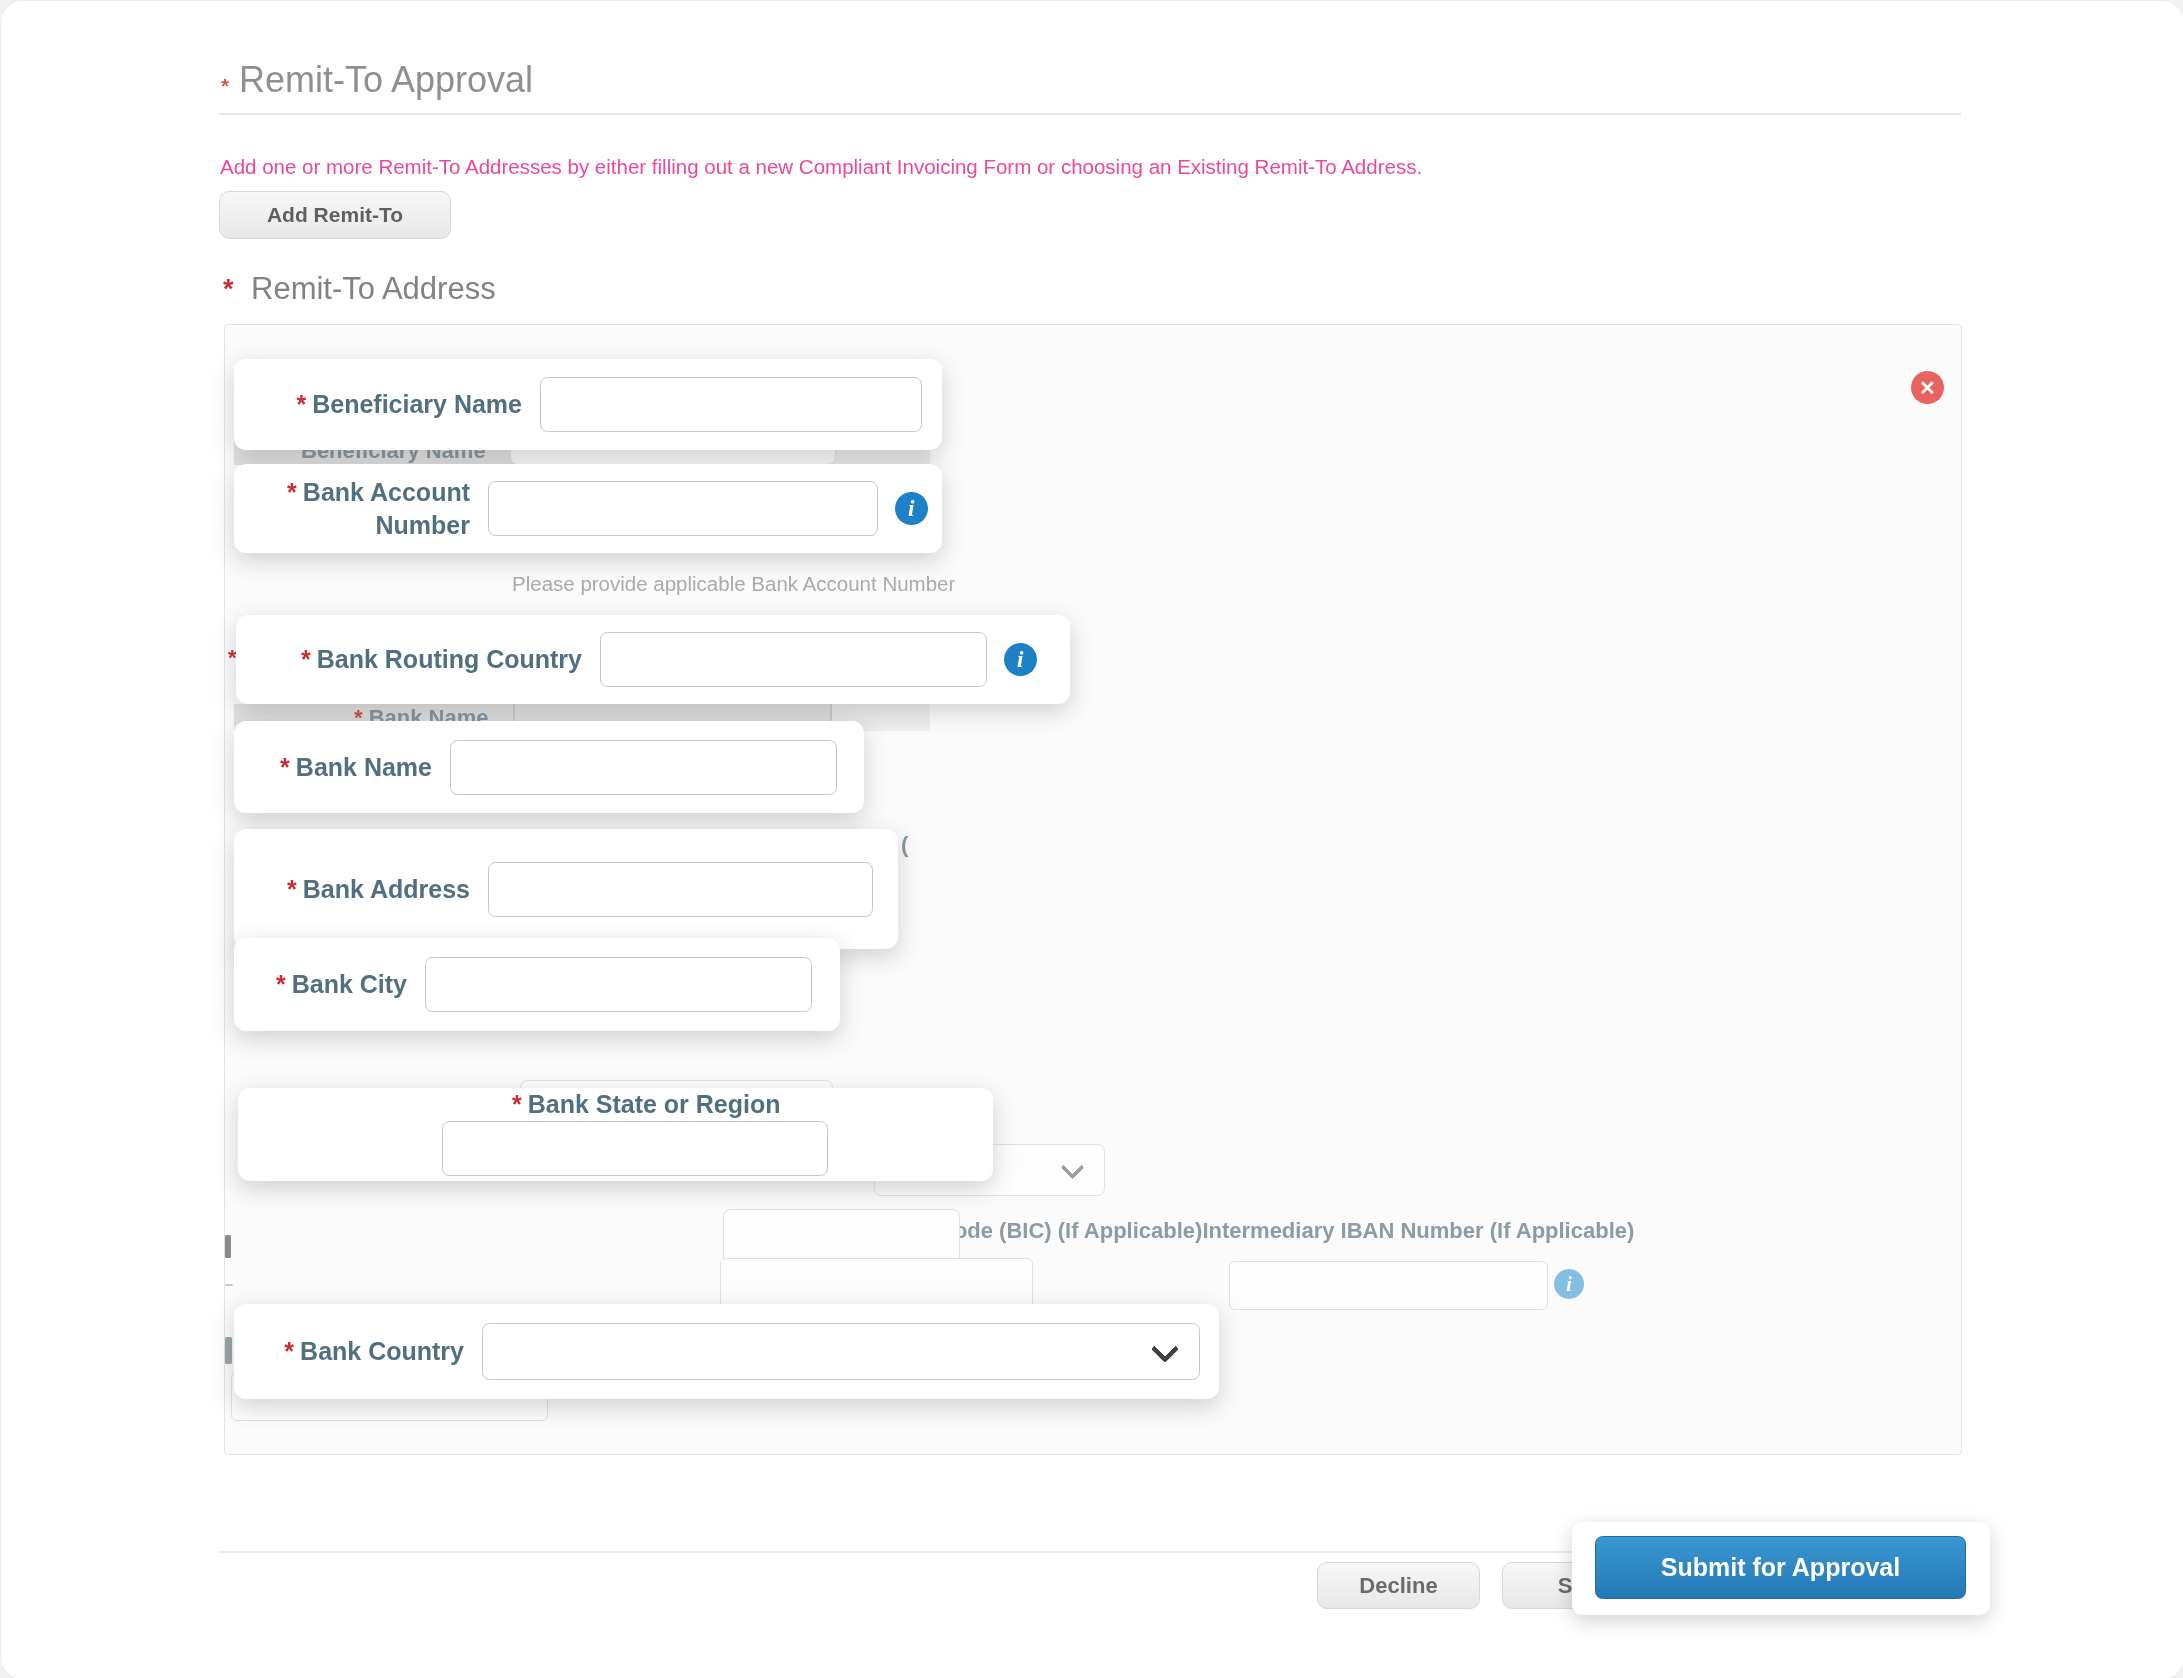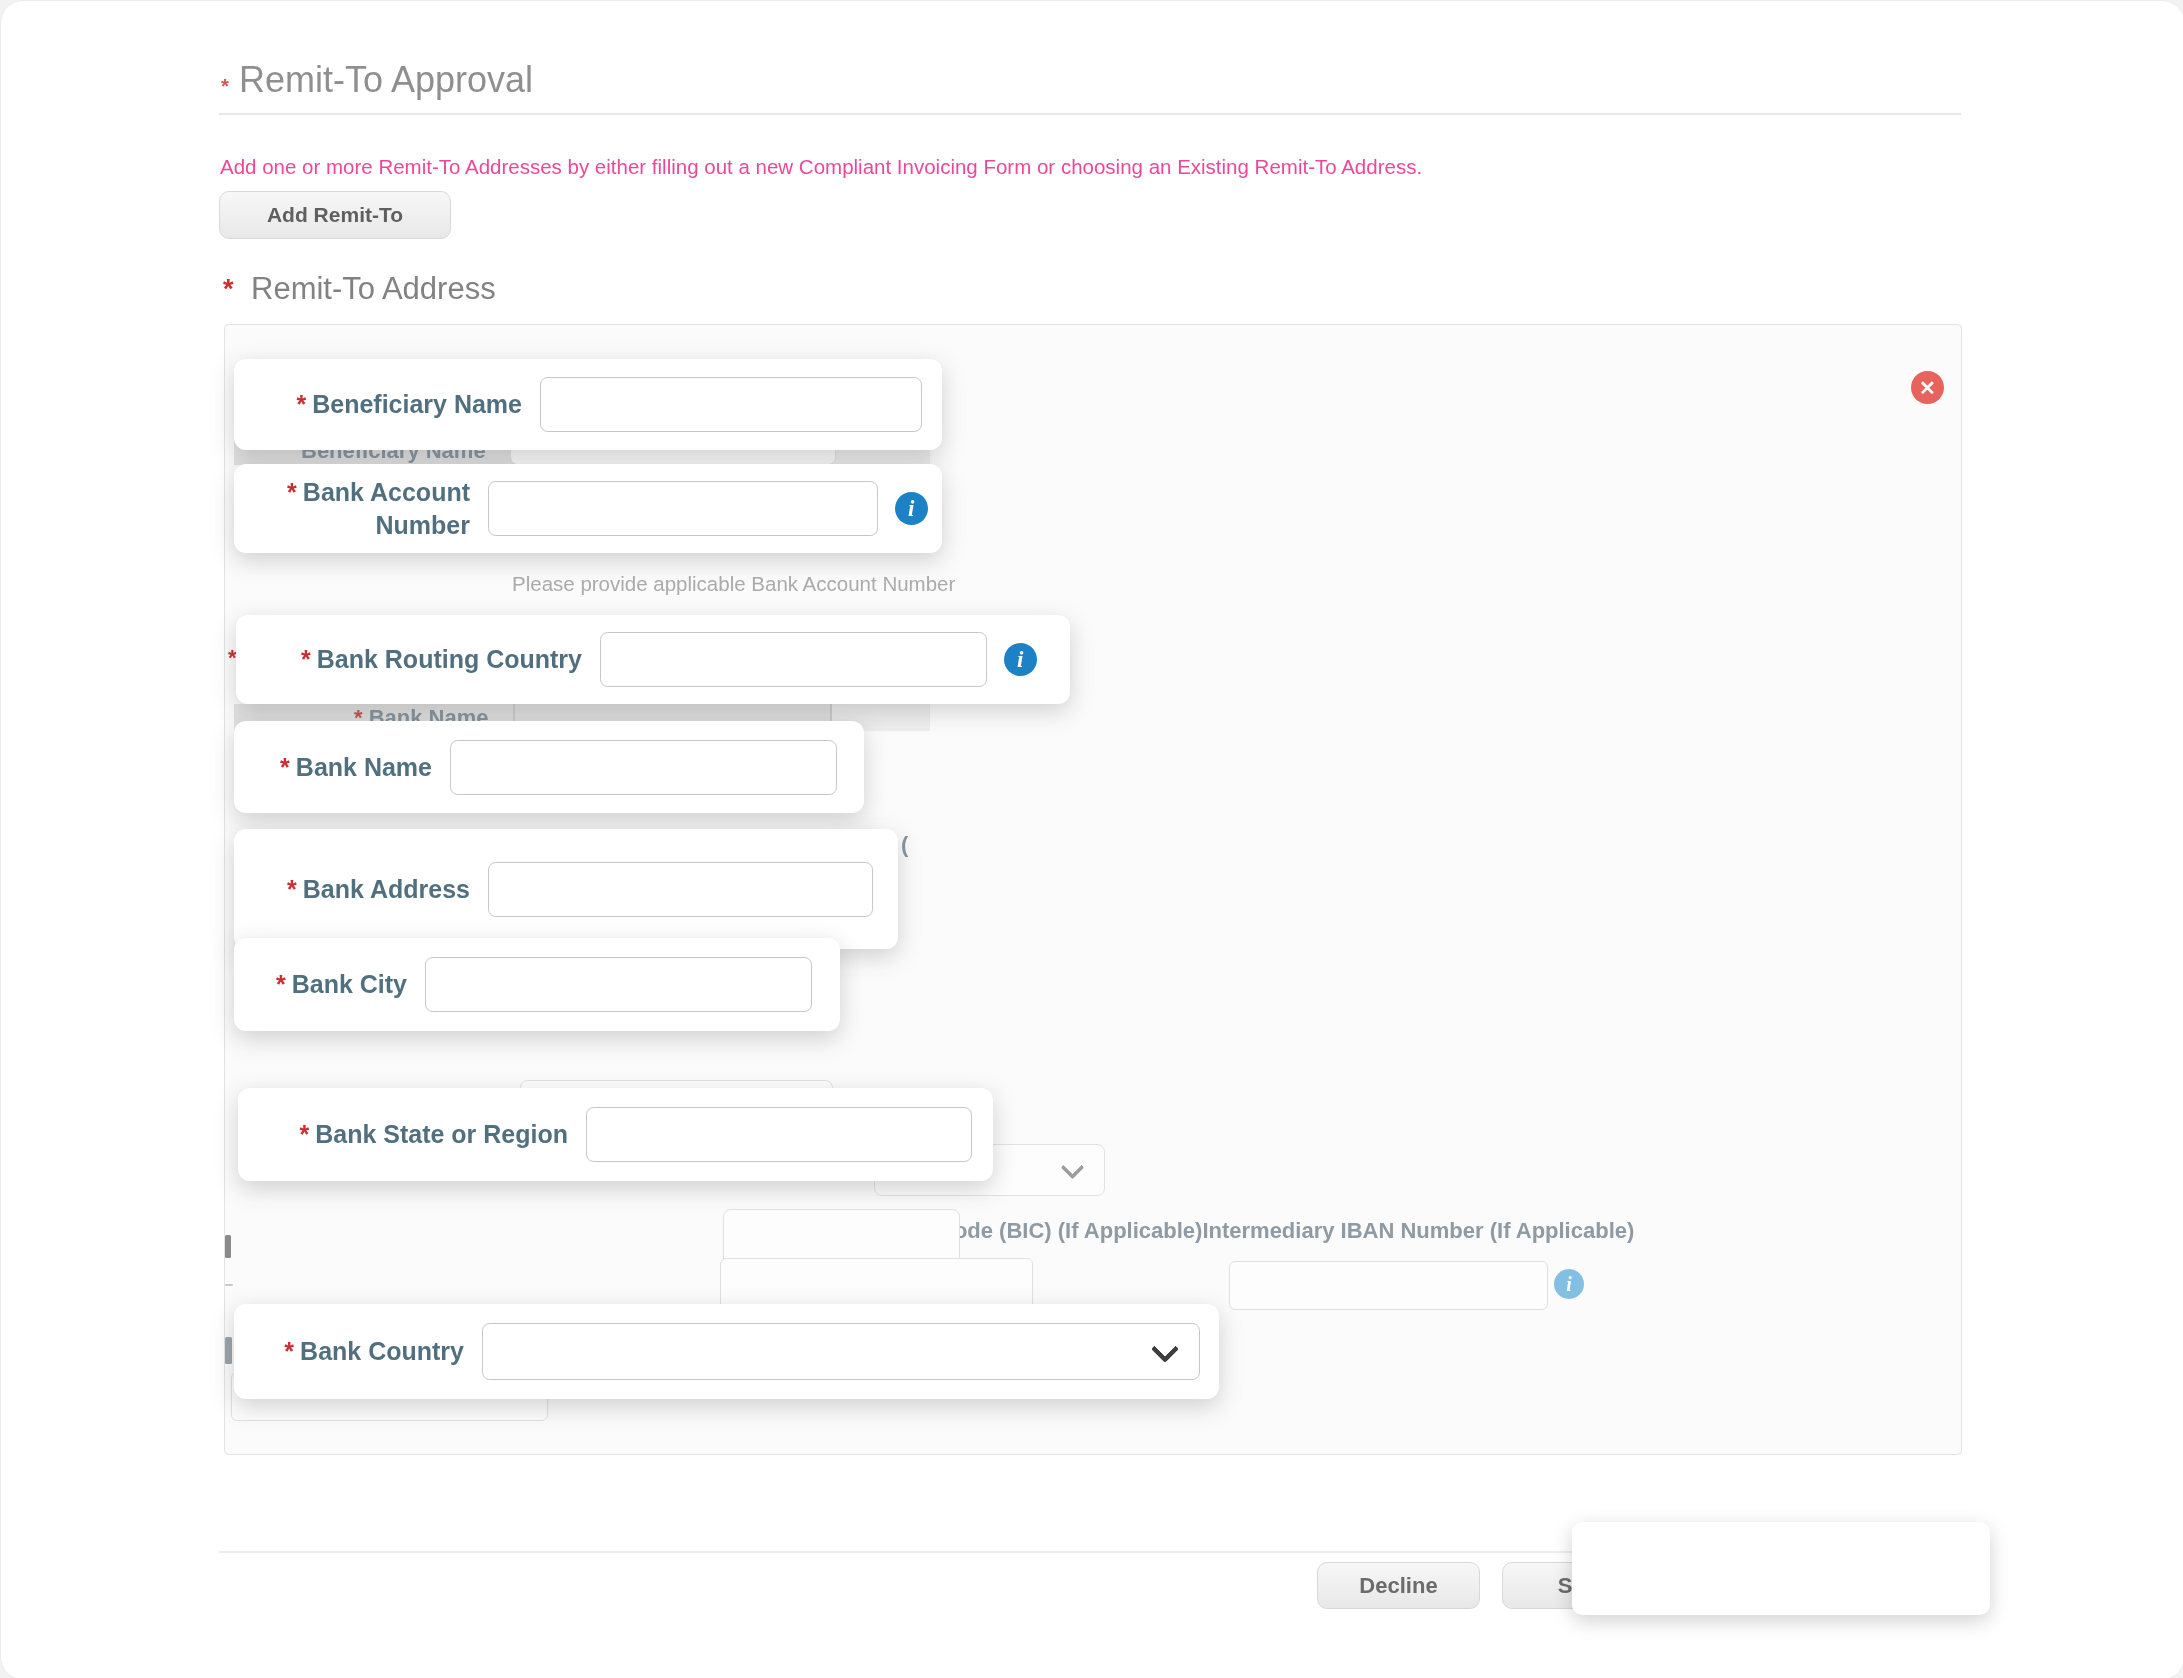--- a/index.html
+++ b/index.html
@@ -151,34 +151,35 @@
   <div class="card" style="left:233px;top:828px;width:664px;height:120px;">
     <div class="lbl" style="width:216px;"><span class="ast">*</span><span>Bank Address</span></div>
     <input class="inp" style="width: 385px;" value="">
   </div>
 
   <div class="card" style="left:233px;top:937px;width:606px;height:93px;">
     <div class="lbl" style="width:153px;"><span class="ast">*</span><span>Bank City</span></div>
     <input class="inp" style="width: 387px;" value="">
   </div>
 
-  <div class="card" style="left:237px;top:1087px;width:755px;height:93px;">
+  <div class="card" style="left:237px;top:1087px;width:755px;height:93px;flex-direction:column;">
     <div class="lbl" style="width:310px;"><span class="ast">*</span><span>Bank State or Region</span></div>
     <input class="inp" style="width: 386px;" value="">
   </div>
 
 
   <div class="card" style="left:233px;top:1303px;width:985px;height:95px;">
     <div class="lbl" style="width:210px;"><span class="ast">*</span><span>Bank Country</span></div>
     <div class="sel" style="width:716px;">
       <span class="chev chev-dark"></span>
     </div>
   </div>
 
   <div class="abs close-btn">✕</div>
 
   <div class="abs hr2"></div>
   <div class="abs gbtn decline-btn">Decline</div>
   <div class="abs gbtn save-btn">Save</div>
   <div class="abs submit-card"></div>
+  <div class="abs submit-btn">Submit for Approval</div>
 
 </div>
 
 
 </body></html>

